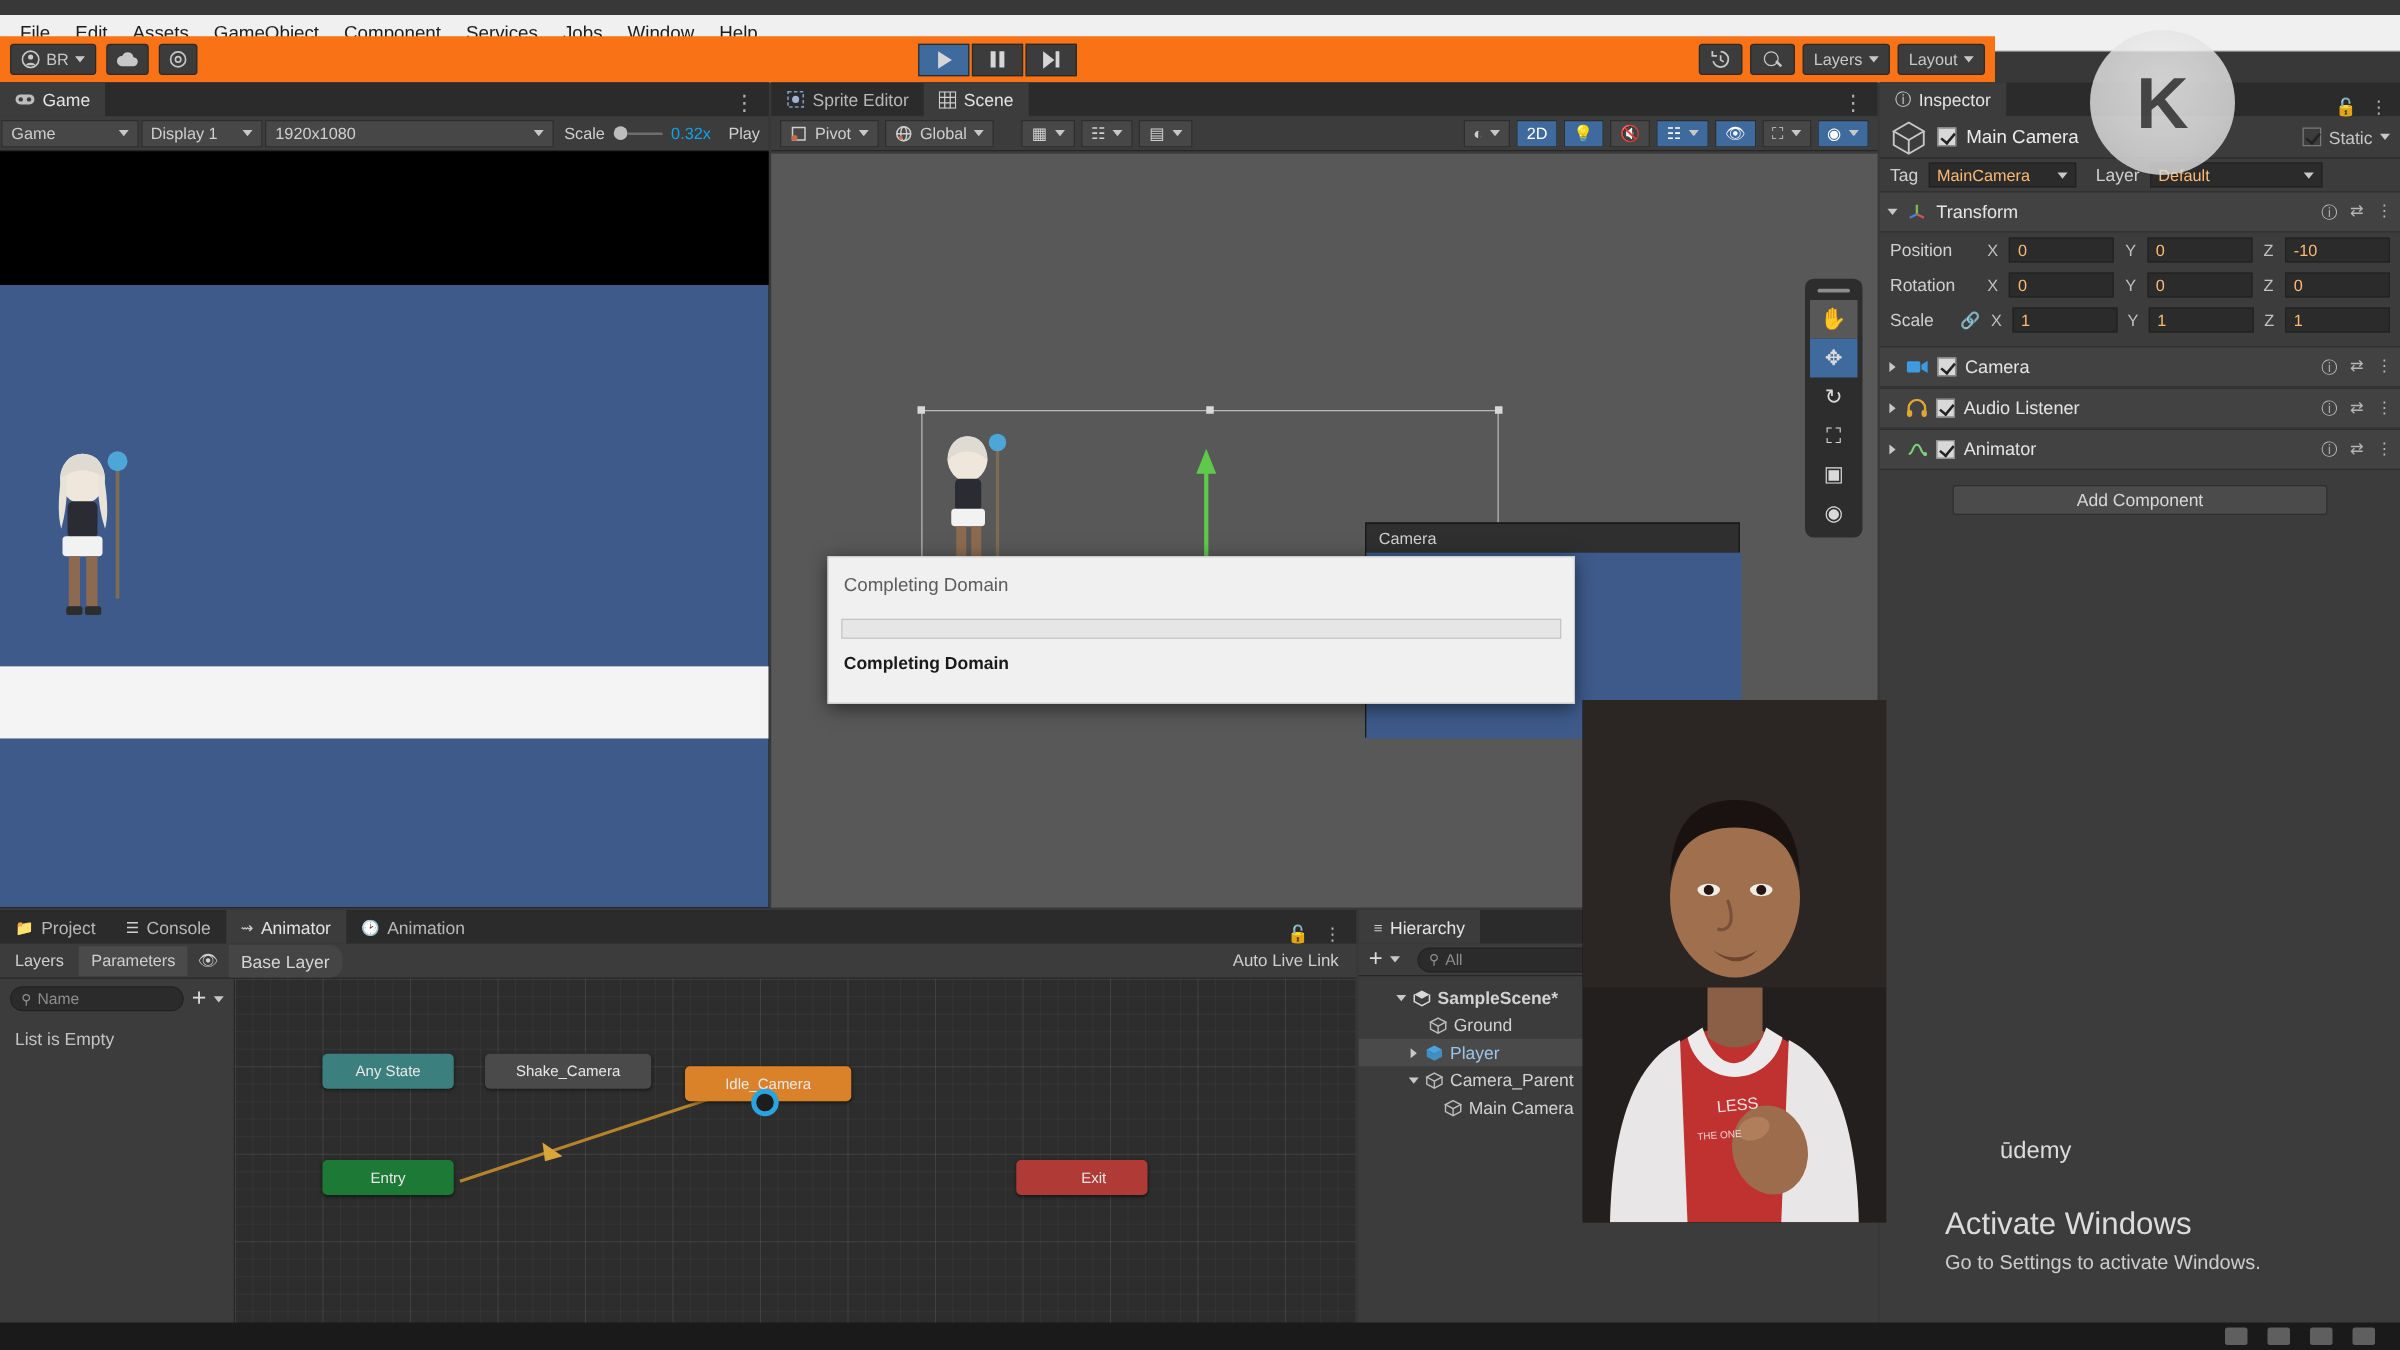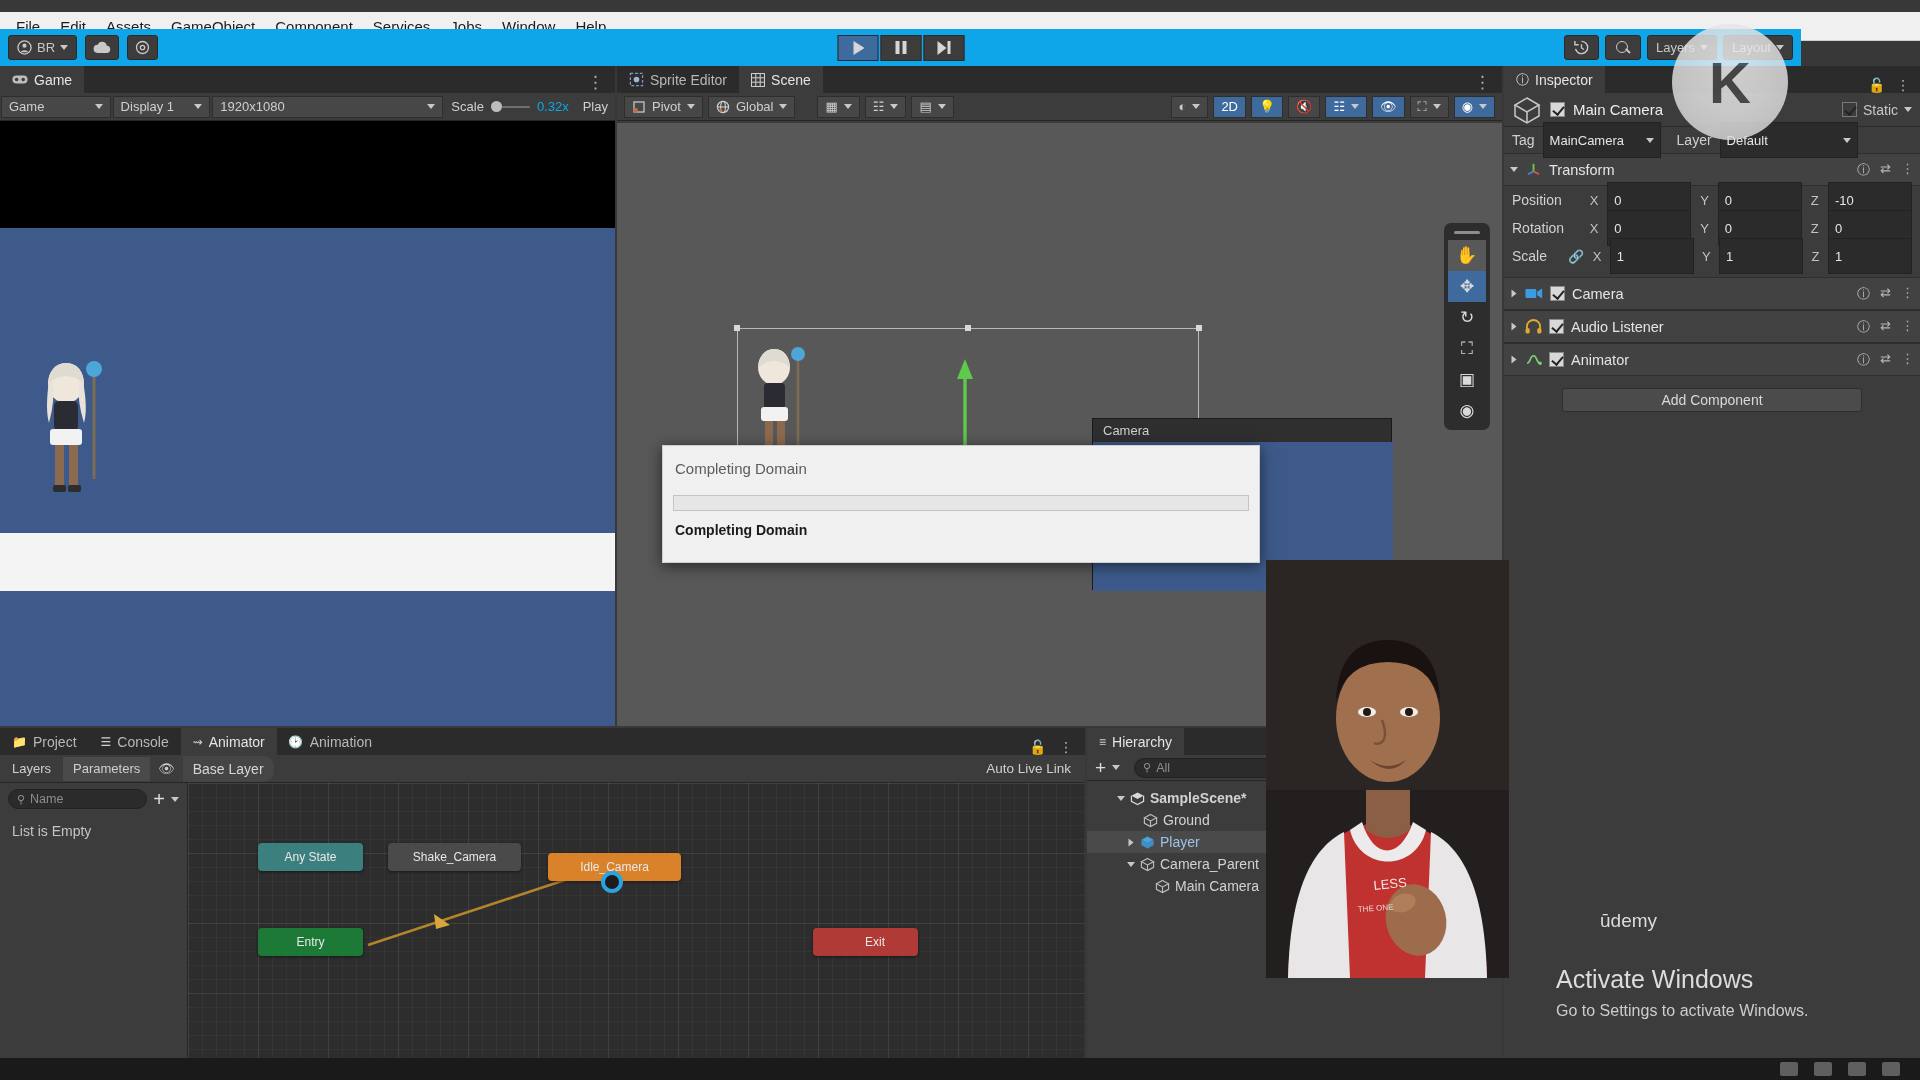--- a/index.html
+++ b/index.html
@@ -14,22 +14,22 @@
   .menubar {
     position: absolute; left: 0; top: 0; width: 1920px; height: 29px;
     background: #f0f0f0; display: flex; align-items: center; padding-left: 6px;
     border-bottom: 1px solid #d0d0d0;
     margin-top: 12px;
   }
   .menubar .mi { font-size: 15px; color: #1c1c1c; padding: 2px 10px; white-space: nowrap; }
 
   
   .toolbar {
-    position: absolute; left: 0; top: 29px; width: 1801px; height: 37px;
-    background: #0ea5e9; display: flex; align-items: center;
+    position: absolute; left: 0; top: 29px; width: 1596px; height: 37px;
+    background: #f97316; display: flex; align-items: center;
   }
   .tb-btn {
     background: #3c3c3c; border: 1px solid #2a2a2a; border-radius: 3px;
     height: 25px; display: flex; align-items: center; gap: 5px;
     padding: 0 8px; color: #c8c8c8; font-size: 13px; margin-left: 8px;
   }
   .tb-btn.sm { padding: 0 7px; }
   .caret { width:0;height:0;border-left:4px solid transparent;border-right:4px solid transparent;border-top:5px solid #c8c8c8; }
   .play-group { position: absolute; left: 50%; transform: translateX(-50%); display: flex; gap: 2px; }
   .play-btn {
@@ -76,21 +76,21 @@
   #scenePanel { left:617px; top:66px; width:885px; height:660px; background:#3c3c3c;}
   .scene-canvas { position:absolute; left:0; top:57px; width:885px; height:603px; background:#585858; overflow:hidden;}
 
   
   #inspPanel { left:1504px; top:66px; width:416px; height:1014px; background:#3c3c3c;}
   .insp-head { height:34px; display:flex; align-items:center; gap:8px; padding:0 8px; background:#3c3c3c; border-bottom:1px solid #2a2a2a;}
   .insp-row { display:flex; align-items:center; height:26px; padding:0 8px; color:#d0d0d0; font-size:14px; gap:8px;}
   .comp-head { display:flex; align-items:center; height:33px; background:#424242; border-top:1px solid #2e2e2e; border-bottom:1px solid #2e2e2e; padding:0 6px; gap:7px;}
   .chk { width:15px;height:15px;background:#d8d8d8;border:1px solid #8a8a8a; position:relative;}
   .chk::after{content:"";position:absolute;left:4px;top:1px;width:5px;height:9px;border:solid #222;border-width:0 2px 2px 0;transform:rotate(40deg);}
-  .numfield { background:#2b2b2b; border:1px solid #222; height:36px; min-width:84px; display:flex;align-items:center;padding:0 6px;color:#e5e5e5;font-size:13px;}
+  .numfield { background:#2b2b2b; border:1px solid #222; height:20px; min-width:84px; display:flex;align-items:center;padding:0 6px;color:#fdba74;font-size:13px;}
   .axis { color:#c2c2c2; font-size:13px; width:12px; text-align:center;}
   .addcomp { margin:12px auto; width:300px; height:24px; background:#4b4b4b; border:1px solid #2e2e2e; border-radius:3px;
     display:flex;align-items:center;justify-content:center;color:#d8d8d8;font-size:14px;}
 
   
   #animPanel { left:0; top:728px; width:1085px; height:352px; background:#383838;}
   .anim-left { position:absolute; left:0; top:55px; width:188px; bottom:0; background:#3c3c3c; border-right:1px solid #262626;}
   .anim-graph { position:absolute; left:188px; top:55px; right:0; bottom:0;
     background:#2d2d2d;
     background-image:

